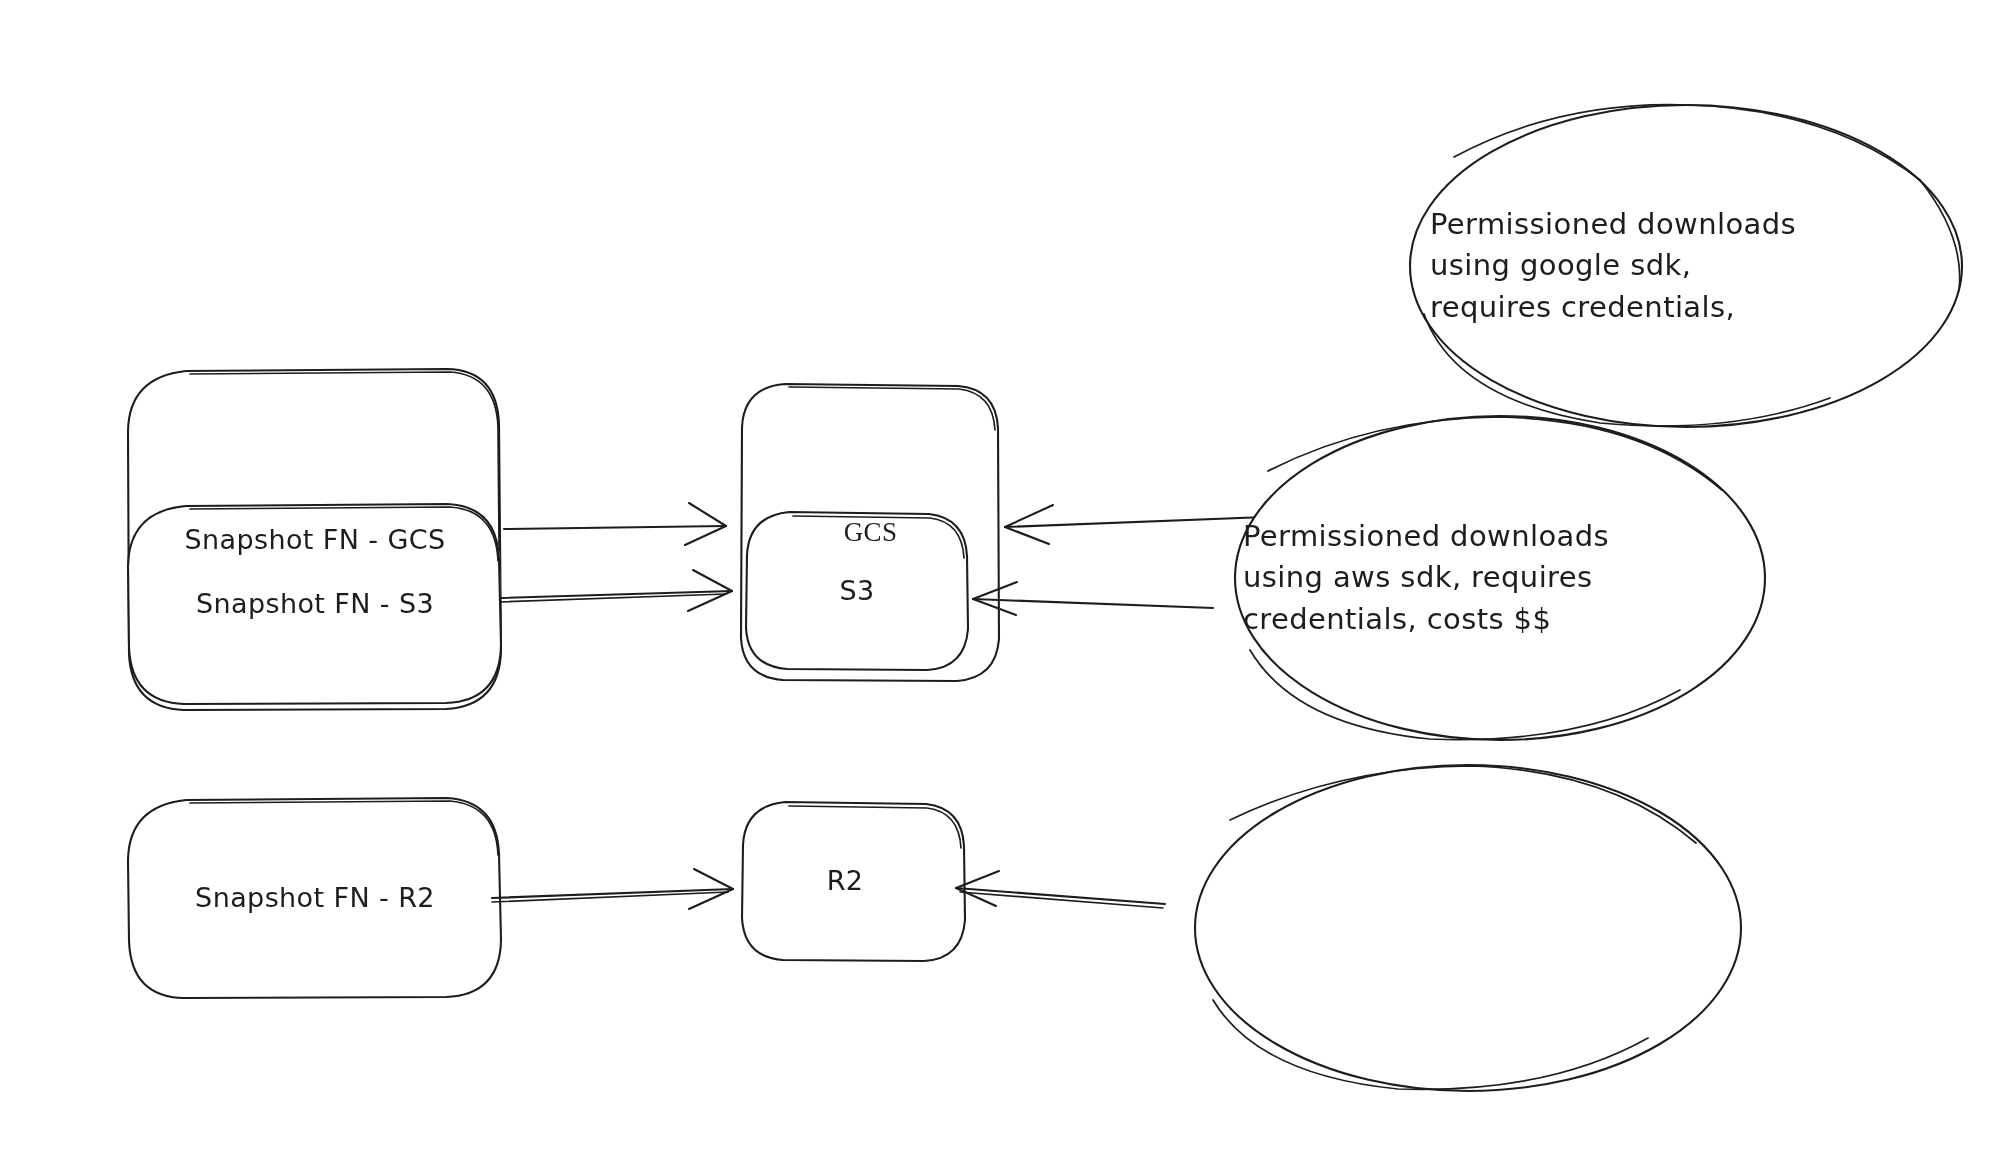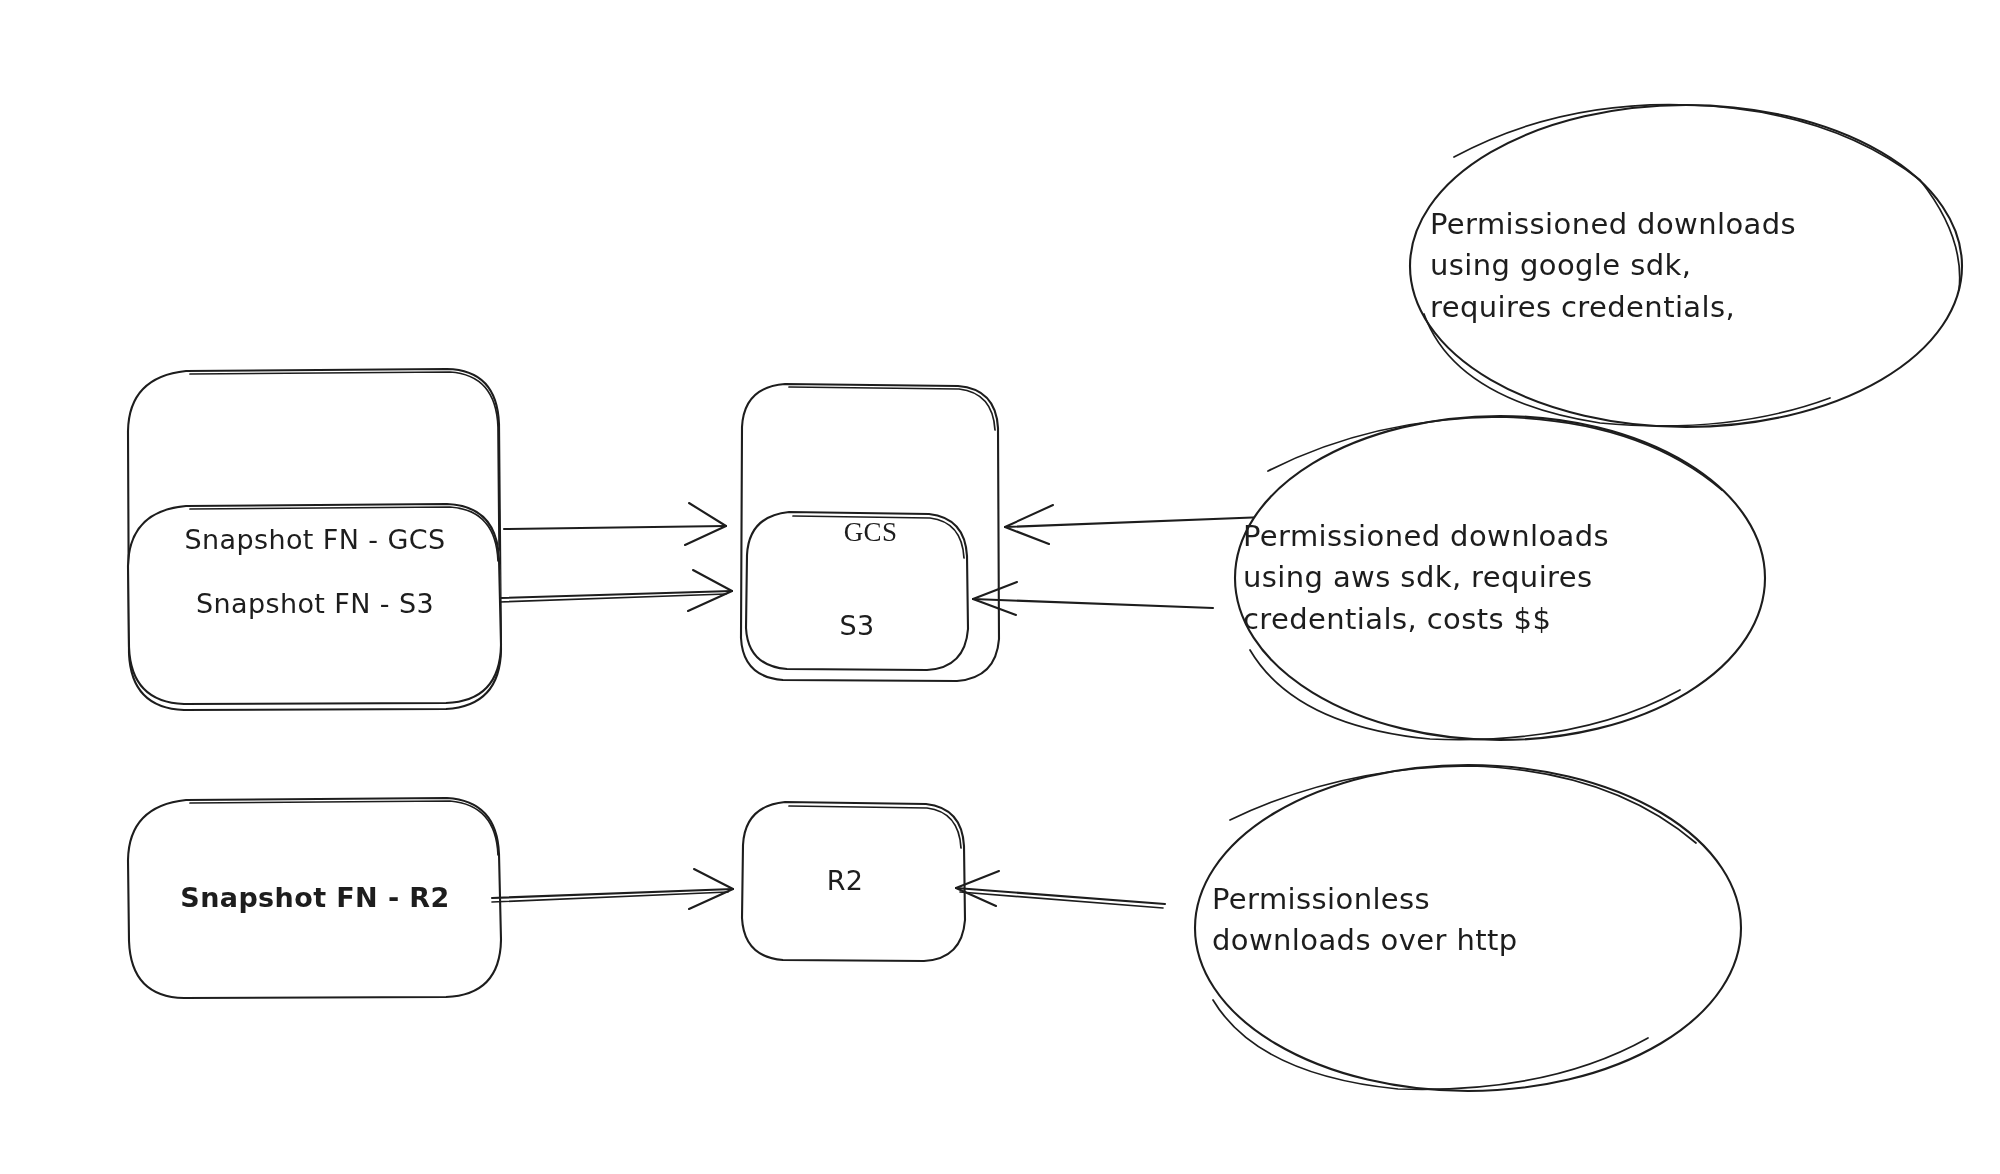--- a/index.html
+++ b/index.html
@@ -178,40 +178,34 @@
       <div>Permissioned downloads</div>
       <div>using google sdk,</div>
       <div>requires credentials,</div>
     </div>
   </div>
 
   <div class="node-label" style="left:129px; top:505px; width:372px; height:198px;">
     <span>Snapshot FN - S3</span>
   </div>
 
-  <div class="node-label" style="left:746px; top:512px; width:222px; height:158px;margin-top:35px;">
+  <div class="node-label" style="left:746px; top:512px; width:222px; height:158px;">
     <span>S3</span>
   </div>
 
   <div class="ellipse-label" style="left:1243px; top:513px; width:514px; height:130px;">
     <div class="label-lines">
       <div>Permissioned downloads</div>
       <div>using aws sdk, requires</div>
       <div>credentials, costs $$</div>
     </div>
   </div>
 
-  <div class="node-label" style="left:129px; top:799px; width:372px; height:198px;font-weight:bold;">
+  <div class="node-label" style="left:129px; top:799px; width:372px; height:198px;">
     <span>Snapshot FN - R2</span>
   </div>
 
   <div class="node-label" style="left:742px; top:802px; width:206px; height:158px;">
     <span>R2</span>
   </div>
 
-  <div class="ellipse-label" style="left:1212px; top:875px; width:512px; height:90px;">
-    <div class="label-lines">
-      <div>Permissionless</div>
-      <div>downloads over http</div>
-    </div>
-  </div>
 
 </div>
 
 </body></html>

